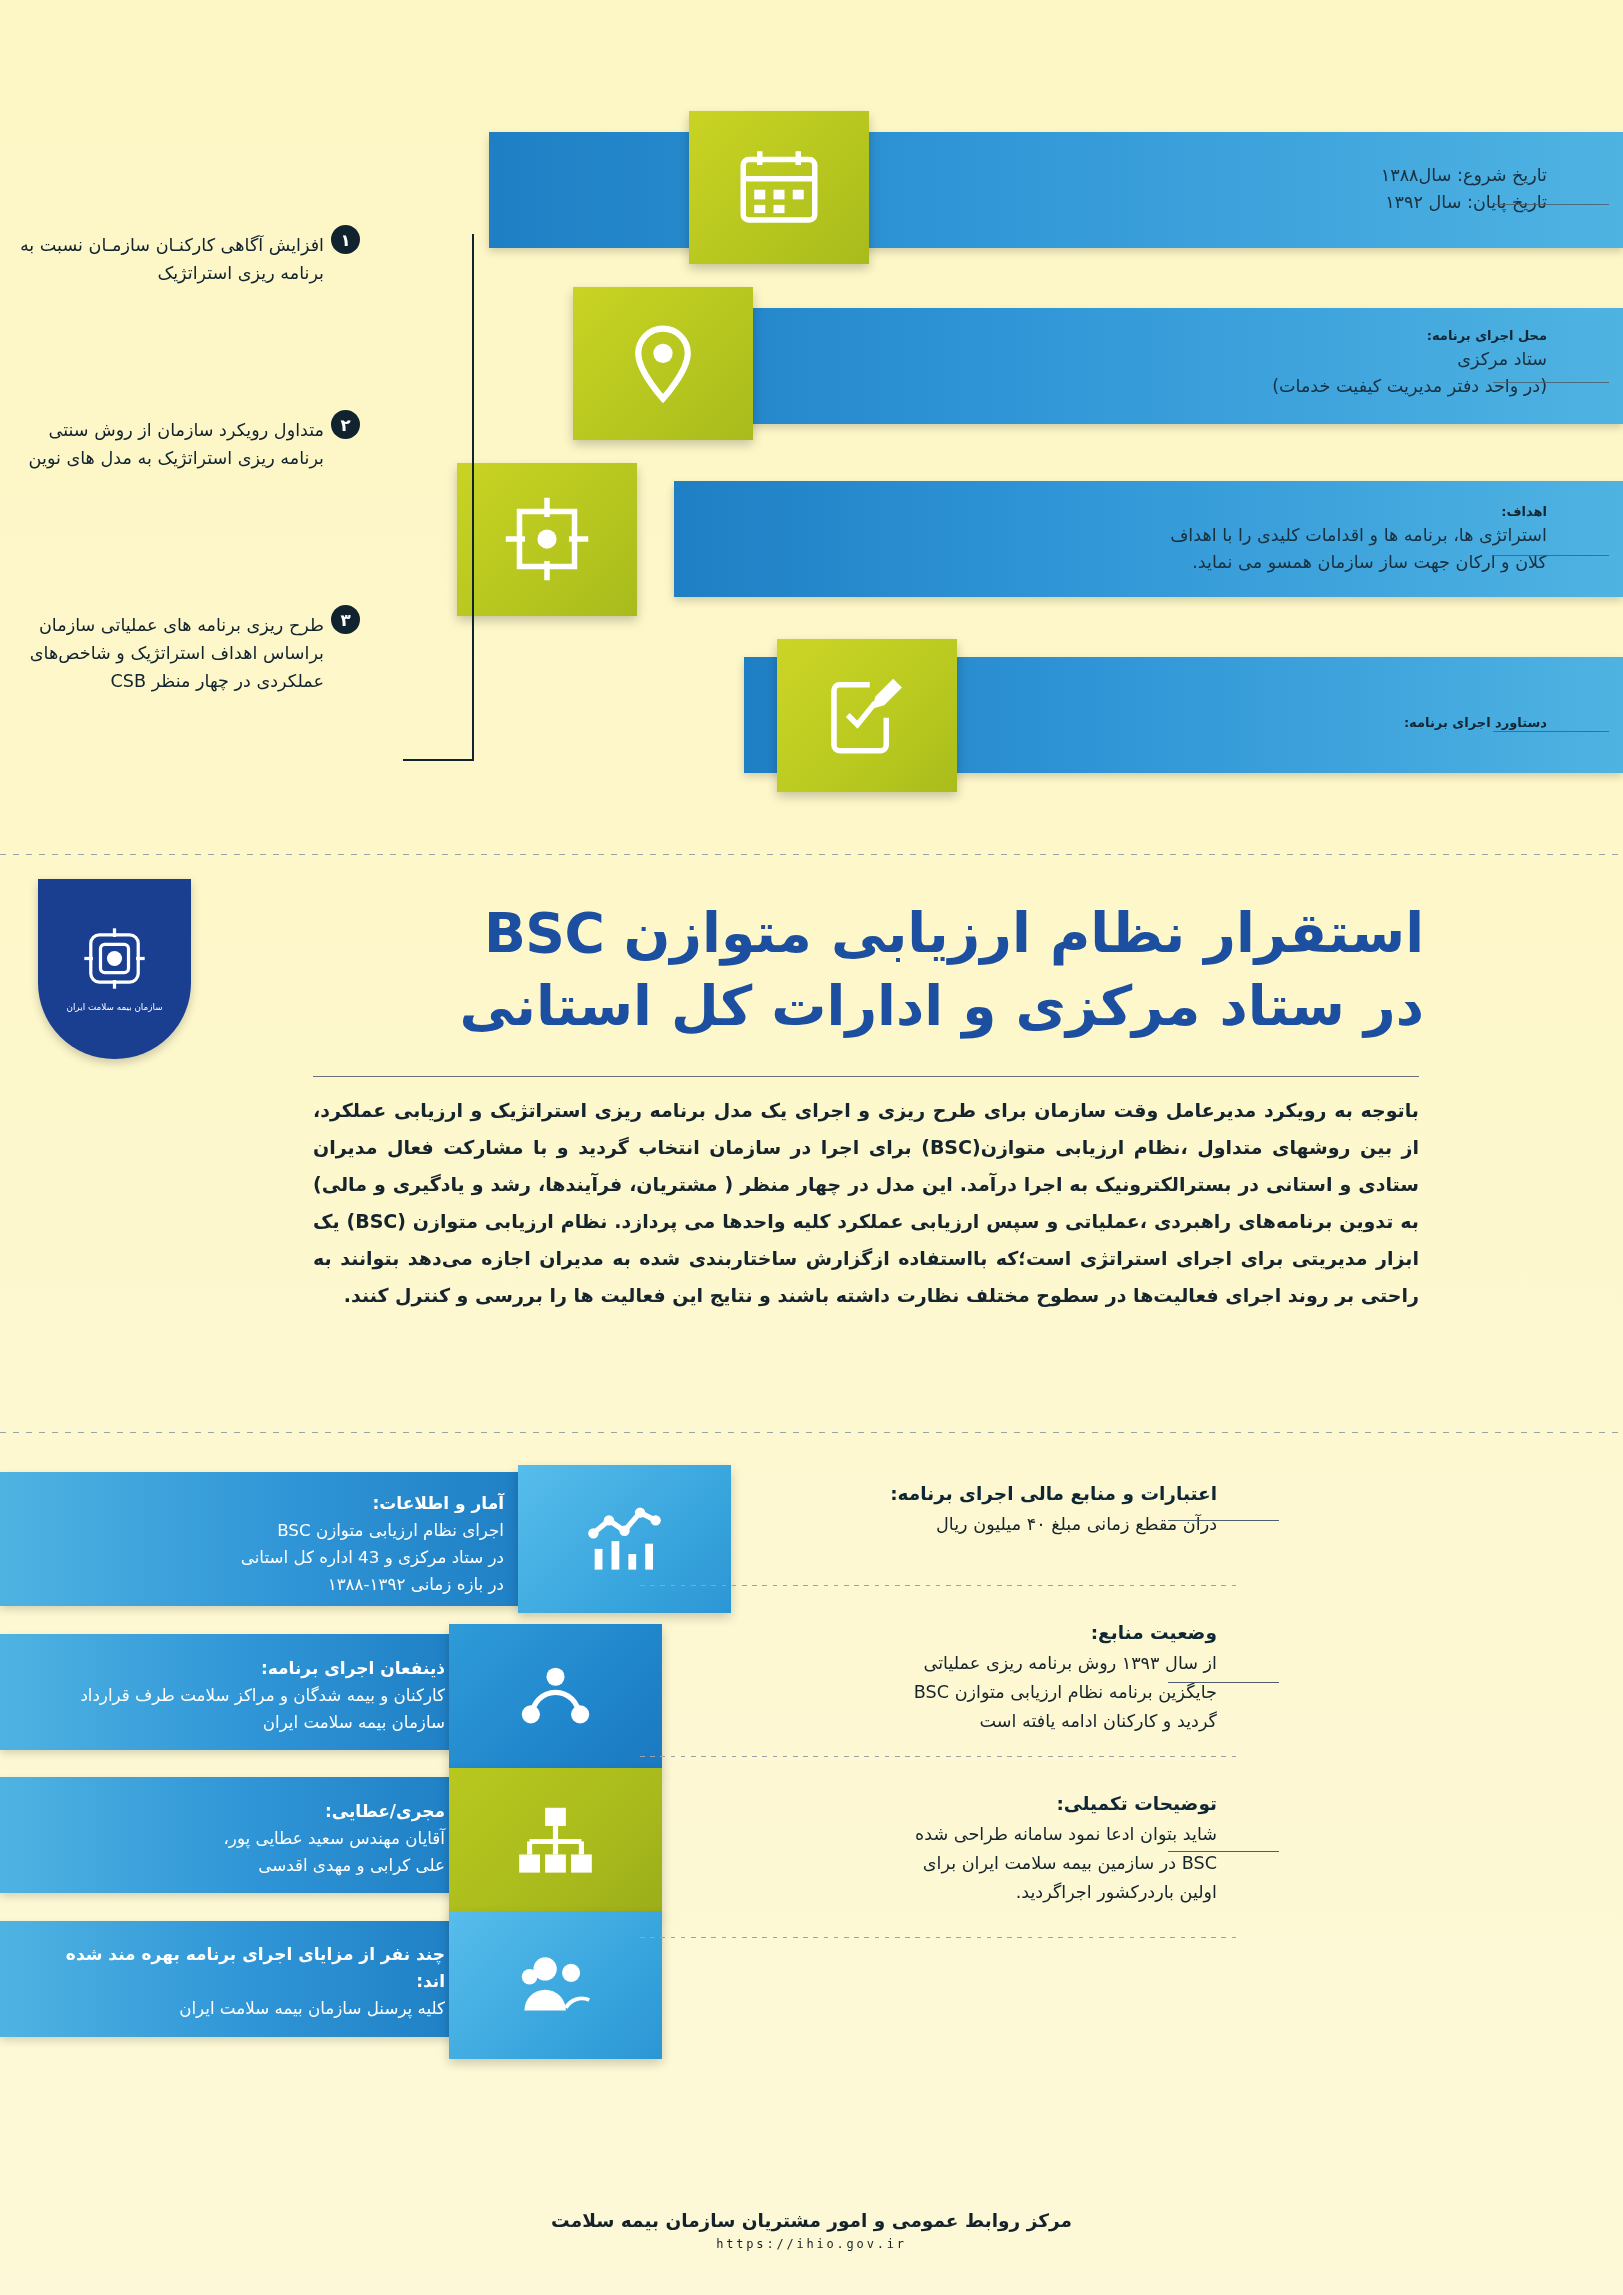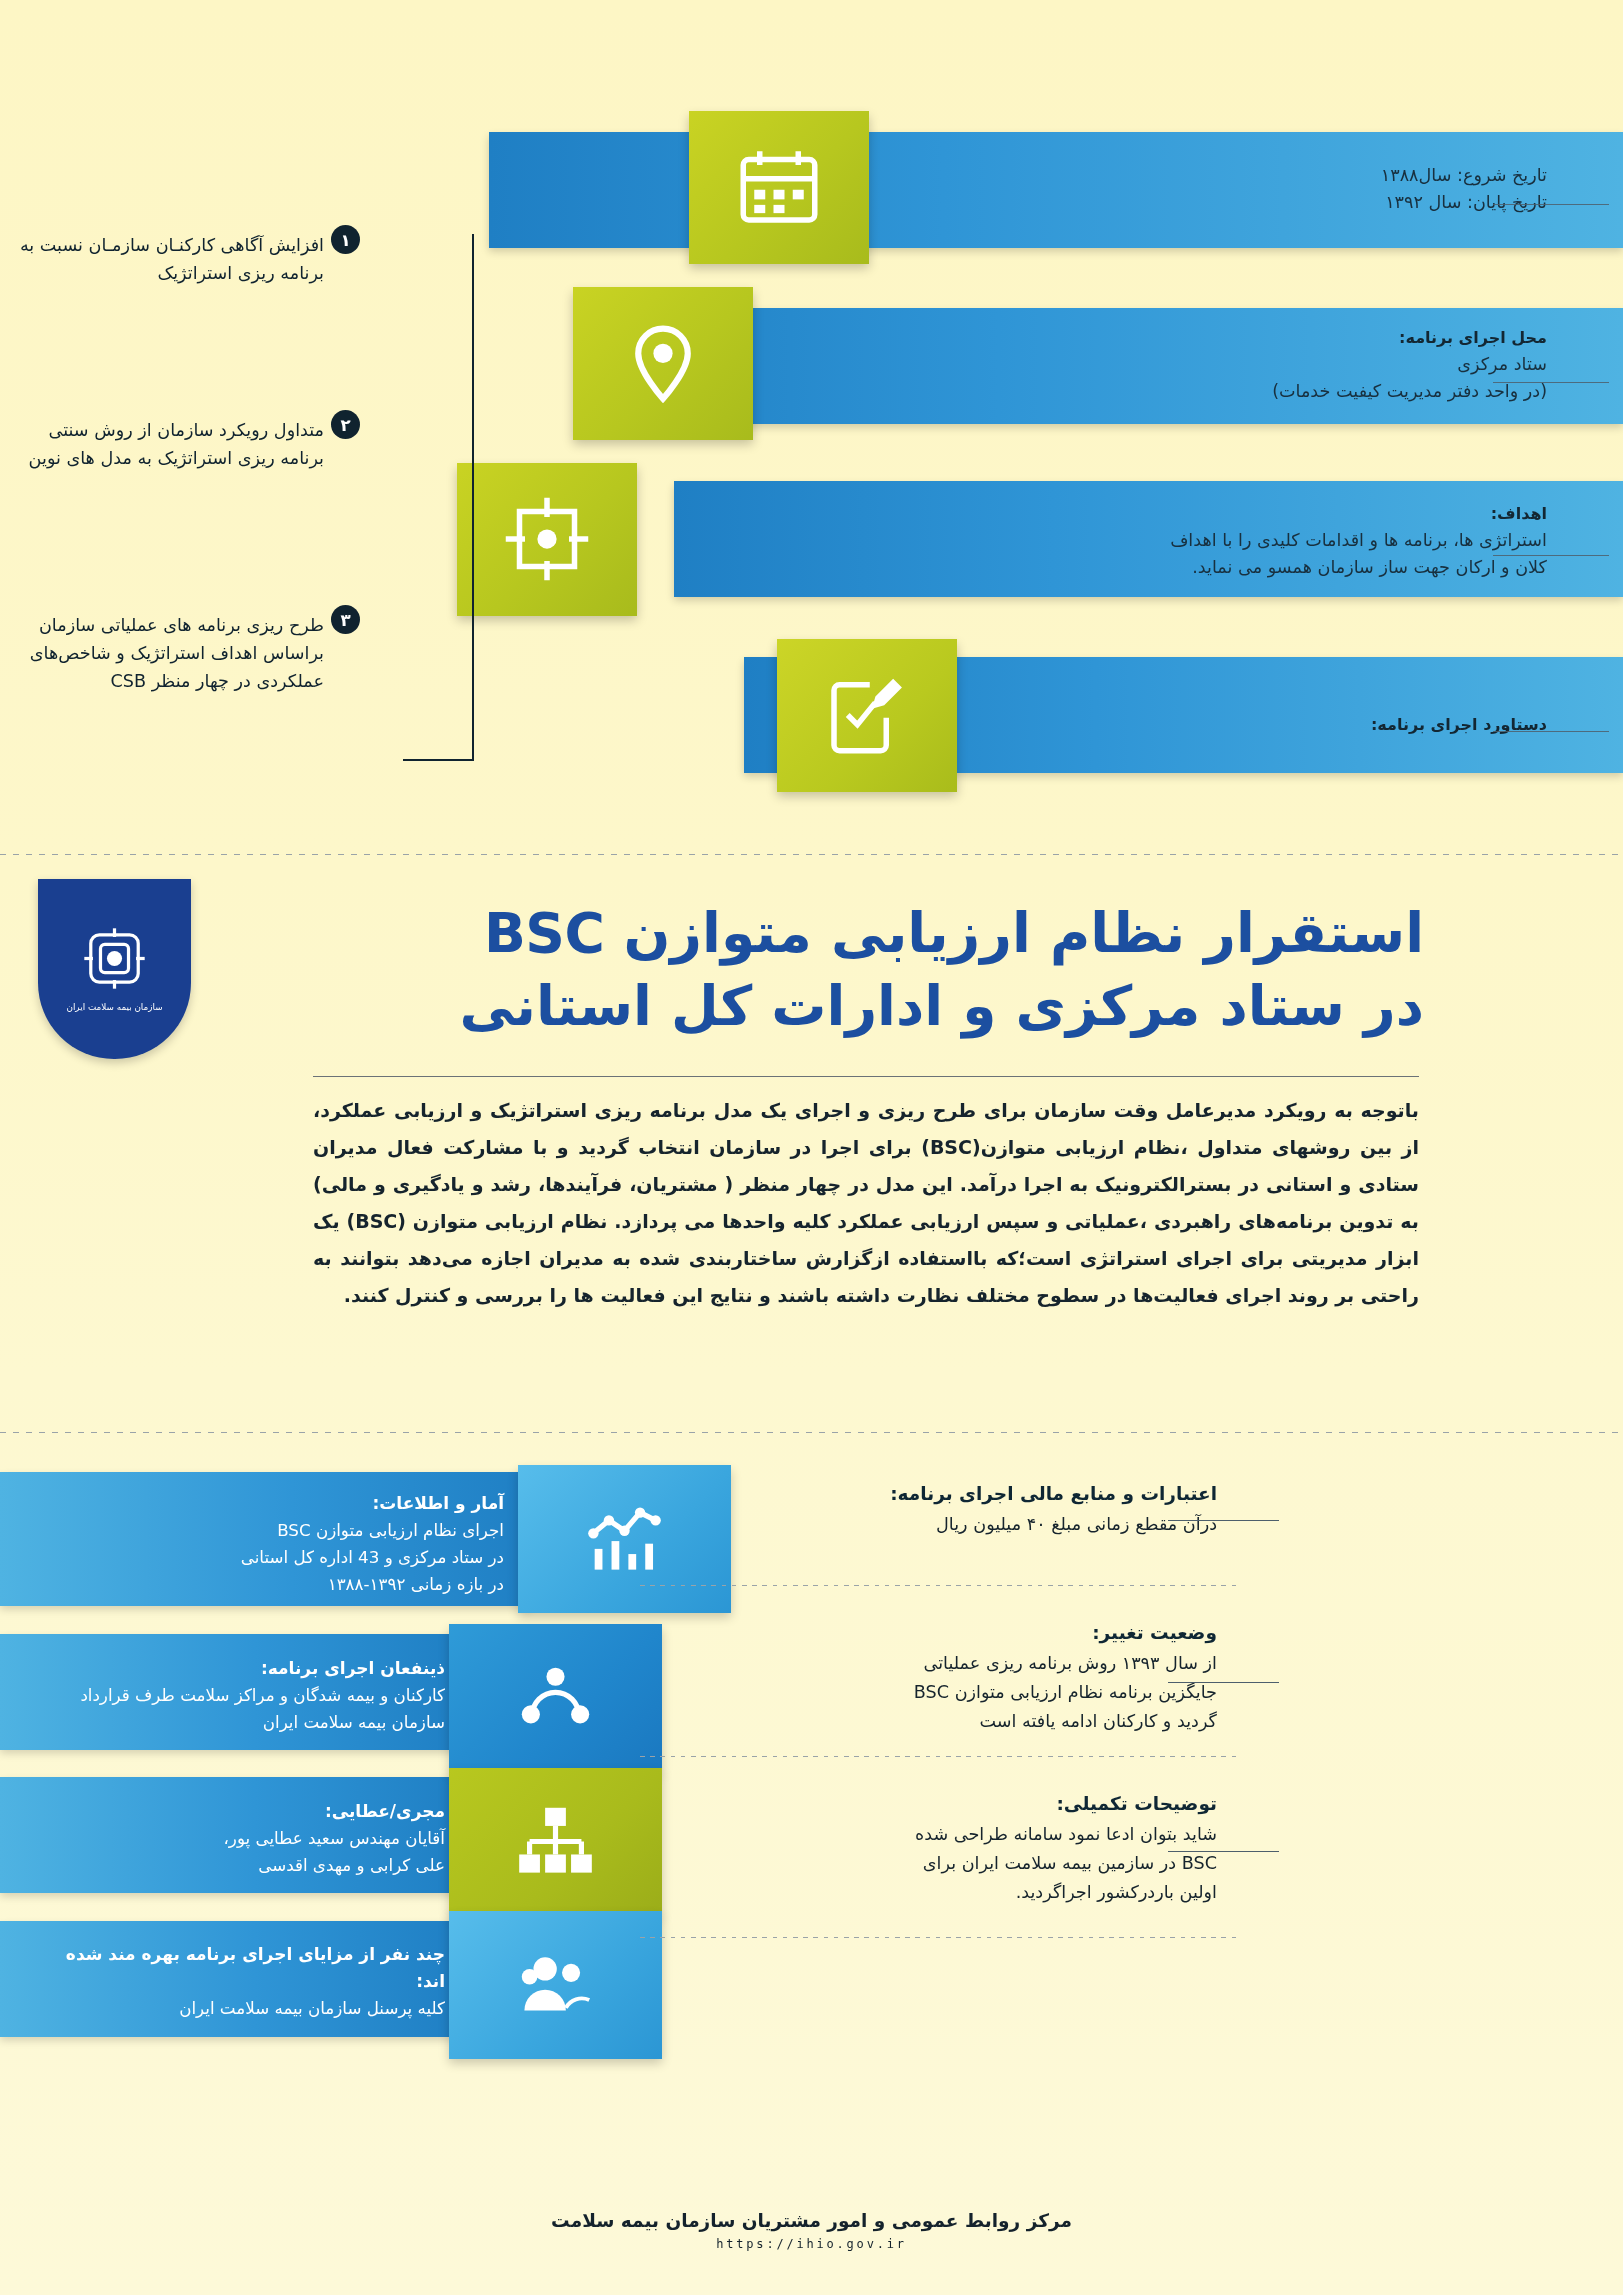--- a/index.html
+++ b/index.html
@@ -46,21 +46,21 @@
     background: linear-gradient(135deg,#ccd527 0%, #b9c91f 60%, #a9bc1b 100%); }
 
   
   .top-label {
     position:absolute;
     text-align:right;
     color:#18303f;
     direction:rtl;
     line-height:1.55;
   }
-  .top-label .title { font-weight:bold; font-size:16px; color:#132733; }
+  .top-label .title { font-weight:bold; font-size:13px; color:#132733; }
   .top-label .body { font-size:17.6px; color:#18303f; }
   .lbl1 { top:162px; right:76px; width:463px; }
   .lbl2 { top:326px; right:76px; width:486px; }
   .lbl3 { top:502px; right:76px; width:555px; }
   .lbl4 { top:713px; right:76px; width:486px; }
 
   
   .hairline {
     position:absolute; right:14px; height:1.4px; width:116px;
     background:#4d5f6c; opacity:.85;
@@ -406,21 +406,21 @@
     <div class="lbar-text lt-text4">
       <div class="h">چند نفر از مزایای اجرای برنامه بهره مند شده اند:</div>
       <div class="b">کلیه پرسنل سازمان بیمه سلامت ایران</div>
     </div>
 
     <div class="rblock rb1">
       <div class="h">اعتبارات و منابع مالی اجرای برنامه:</div>
       <div class="b">درآن مقطع زمانی مبلغ ۴۰ میلیون ریال</div>
     </div>
     <div class="rblock rb2">
-      <div class="h">وضعیت تغییر:</div>
+      <div class="h">وضعیت منابع:</div>
       <div class="b">از سال ۱۳۹۳ روش برنامه ریزی عملیاتی</div>
       <div class="b">جایگزین برنامه نظام ارزیابی متوازن BSC</div>
       <div class="b">گردید و کارکنان ادامه یافته است</div>
     </div>
     <div class="rblock rb3">
       <div class="h">توضیحات تکمیلی:</div>
       <div class="b">شاید بتوان ادعا نمود سامانه طراحی شده</div>
       <div class="b">BSC در سازمین بیمه سلامت ایران برای</div>
       <div class="b">اولین باردرکشور اجراگردید.</div>
     </div>

